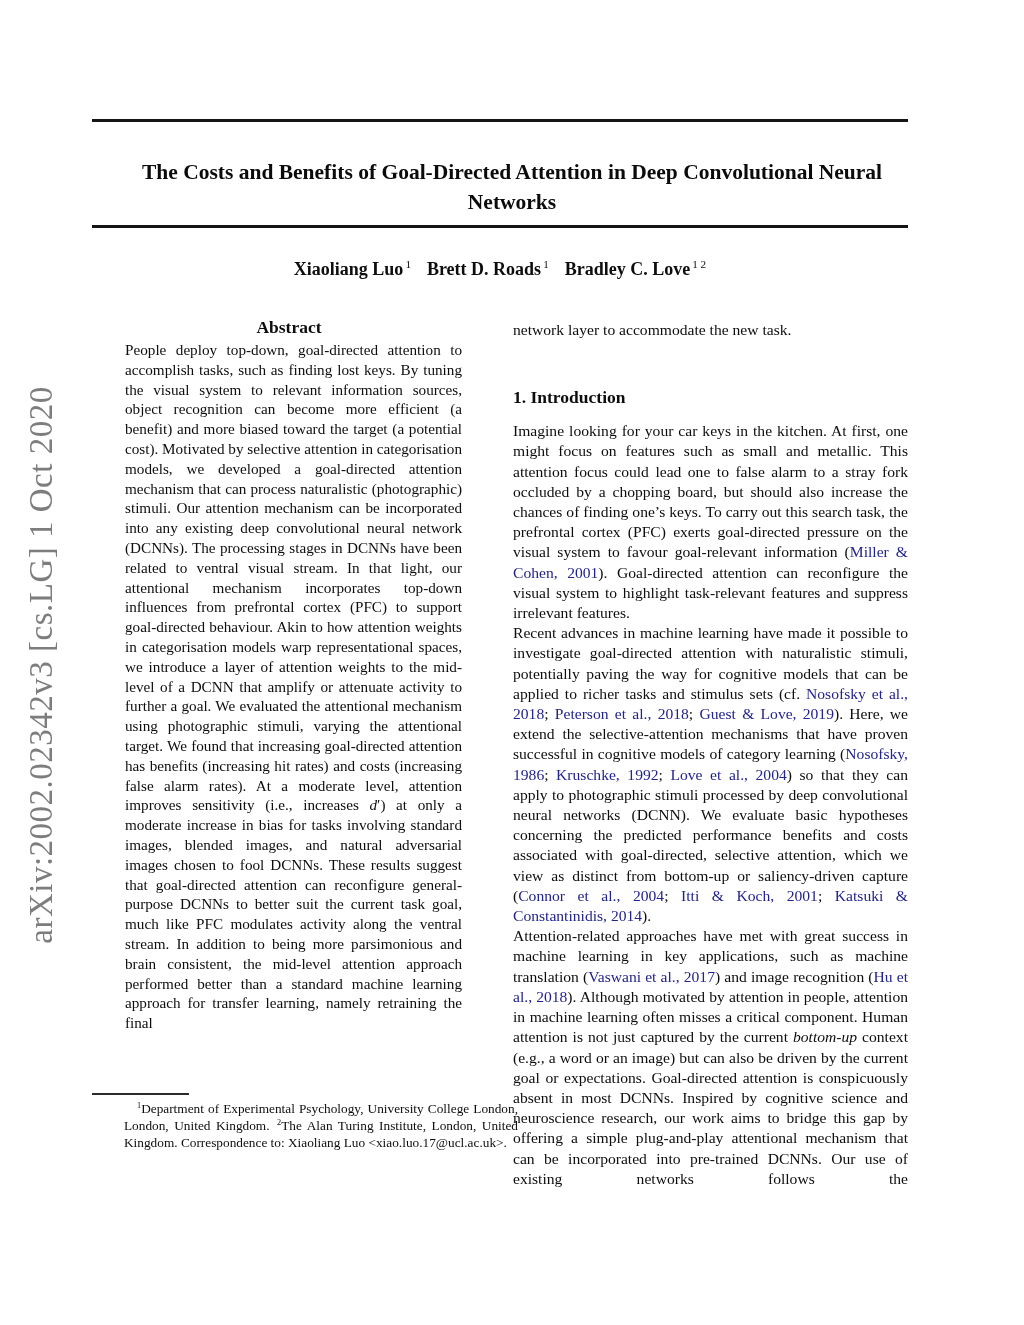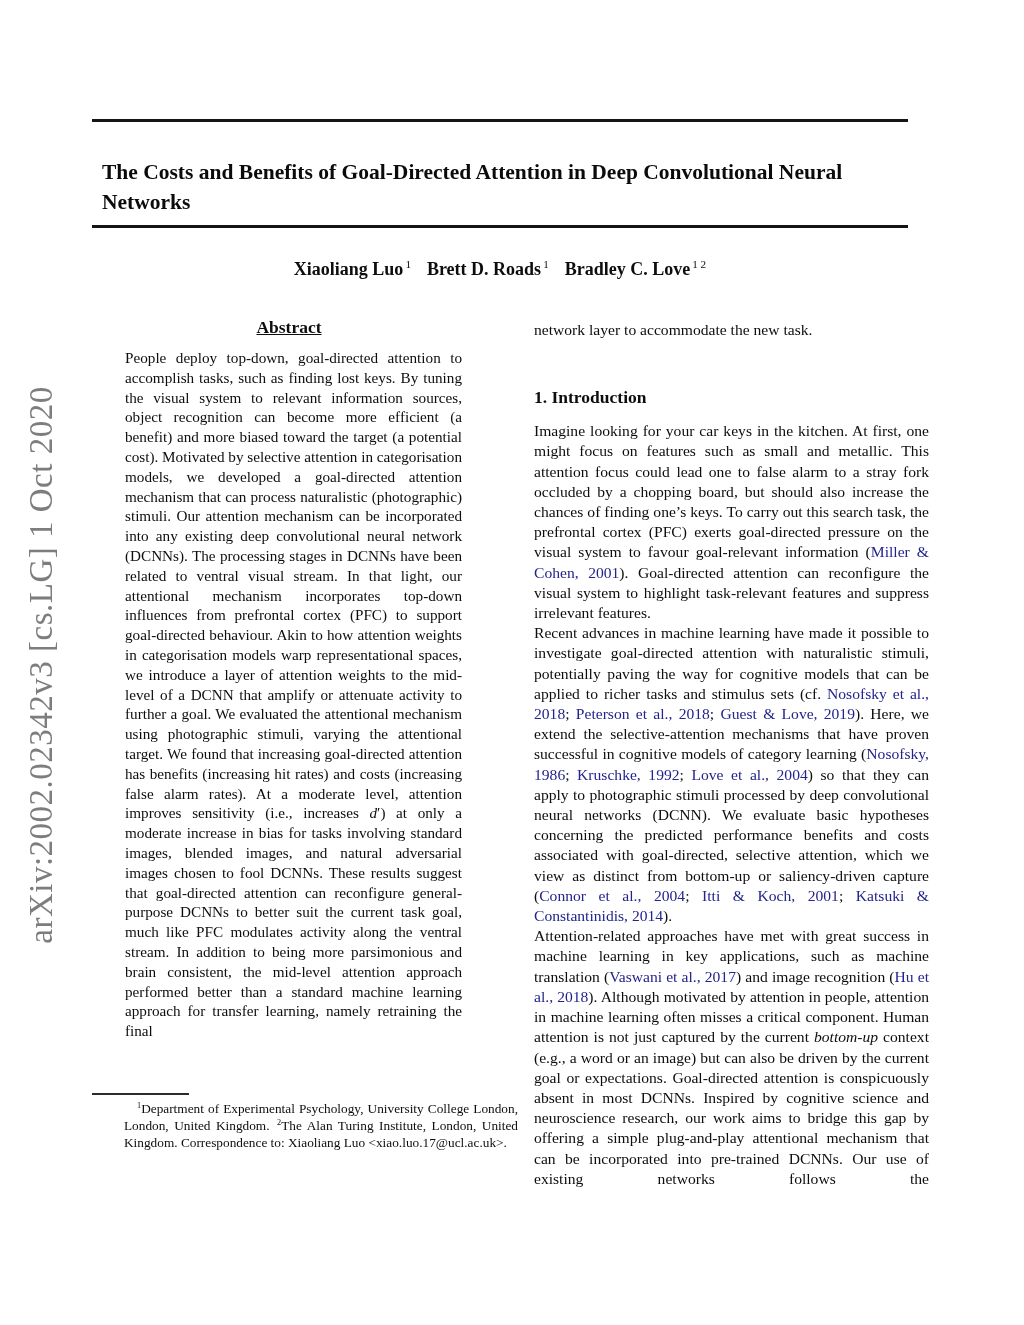--- a/index.html
+++ b/index.html
@@ -39,20 +39,21 @@
     background: #151515;
   }
   .rule-top { top: 119px; }
   .rule-bottom { top: 225px; }
 
   .paper-title {
     position: absolute;
     top: 143px;
     left: 102px;
     width: 820px;
+    text-align: center;
     font-weight: bold;
     font-size: 21.5px;
     line-height: 30px;
     color: #0b0b0b;
   }
 
   .authors {
     position: absolute;
     top: 259px;
     left: 92px;
@@ -74,22 +75,21 @@
   .col-left {
     position: absolute;
     left: 92px;
     top: 317px;
     width: 394px;
   }
   .abstract-heading {
     text-align: center;
     font-size: 17.5px;
     font-weight: bold;
-    margin: 0 0 10px 0;
-    text-decoration: underline;
+    margin: 0 0 2px 0;
   }
   .abstract-body {
     margin: 0 24px 0 33px;
     font-size: 15.2px;
     line-height: 19.8px;
     text-align: justify;
     text-align-last: justify;
     hyphens: auto;
   }
 
@@ -109,21 +109,21 @@
     font-size: 13.3px;
     line-height: 17px;
     text-align: justify;
     text-indent: 11px;
     hyphens: auto;
     margin-left: 32px;
   }
 
   .col-right {
     position: absolute;
-    left: 534px;
+    left: 513px;
     top: 320px;
     width: 395px;
     font-size: 15.6px;
     line-height: 20.2px;
     text-align: justify;
     hyphens: auto;
   }
   .col-right p { margin: 0; }
   .intro-heading {
     font-size: 17.5px;

